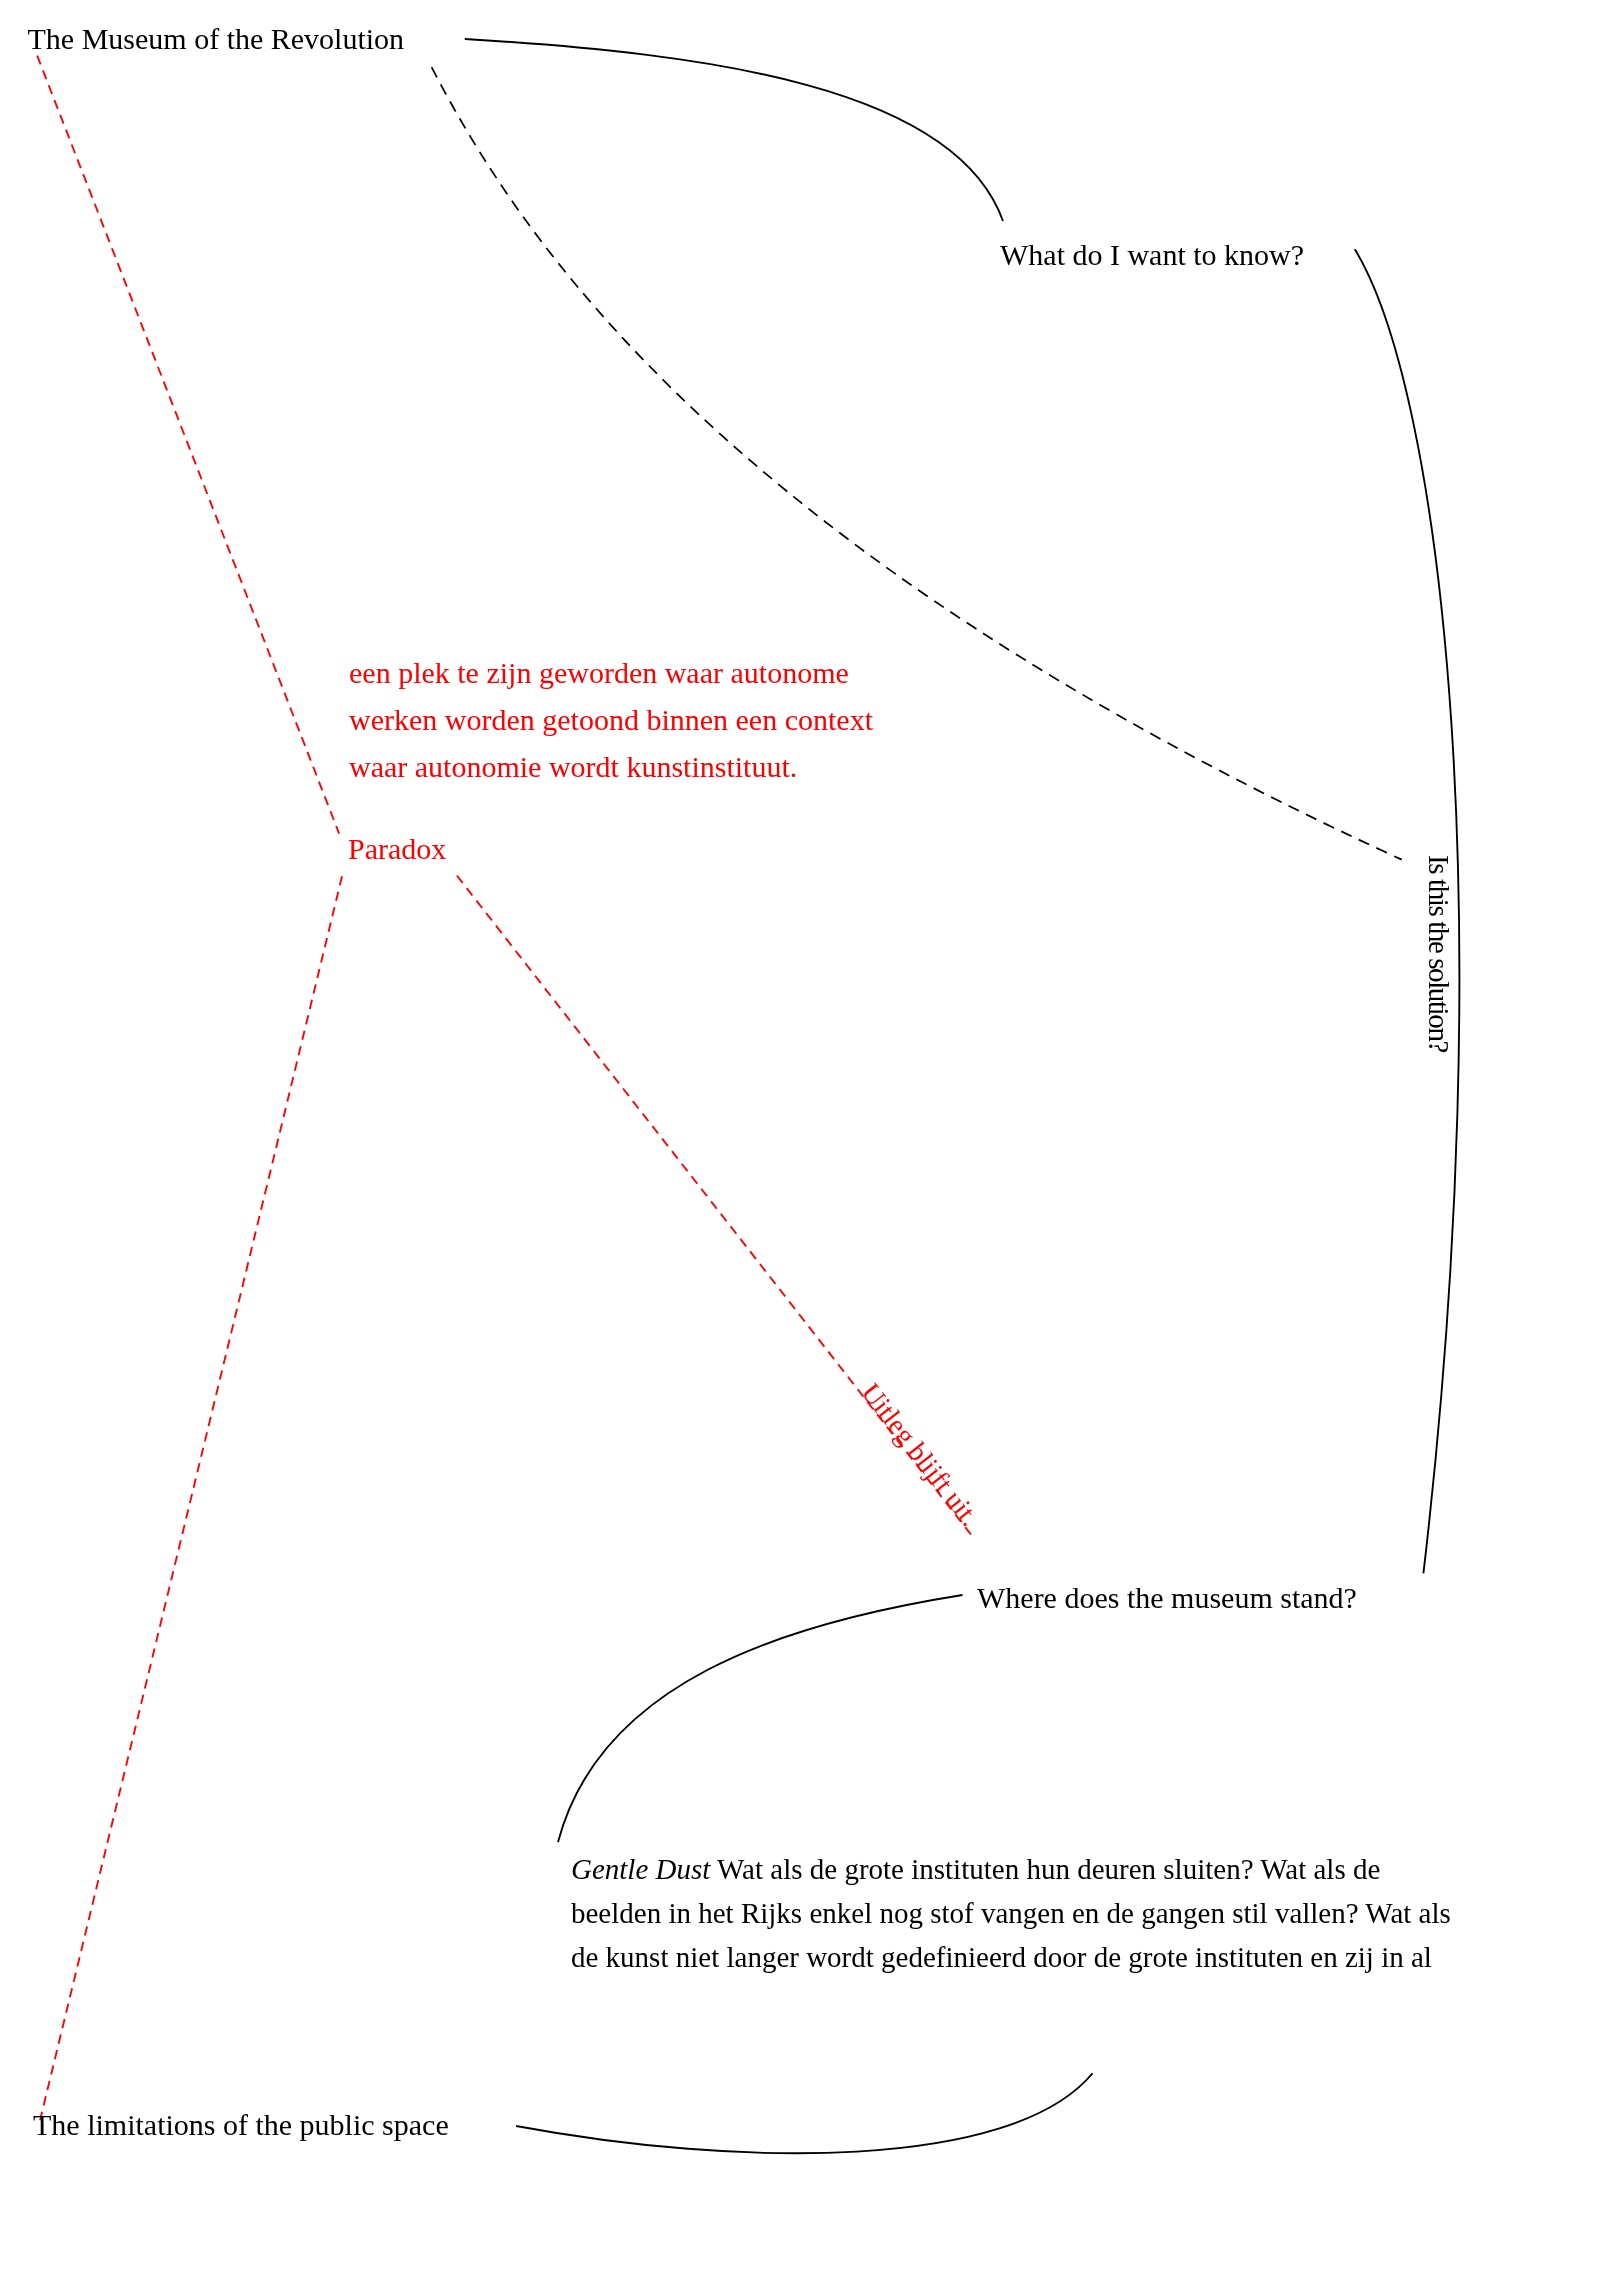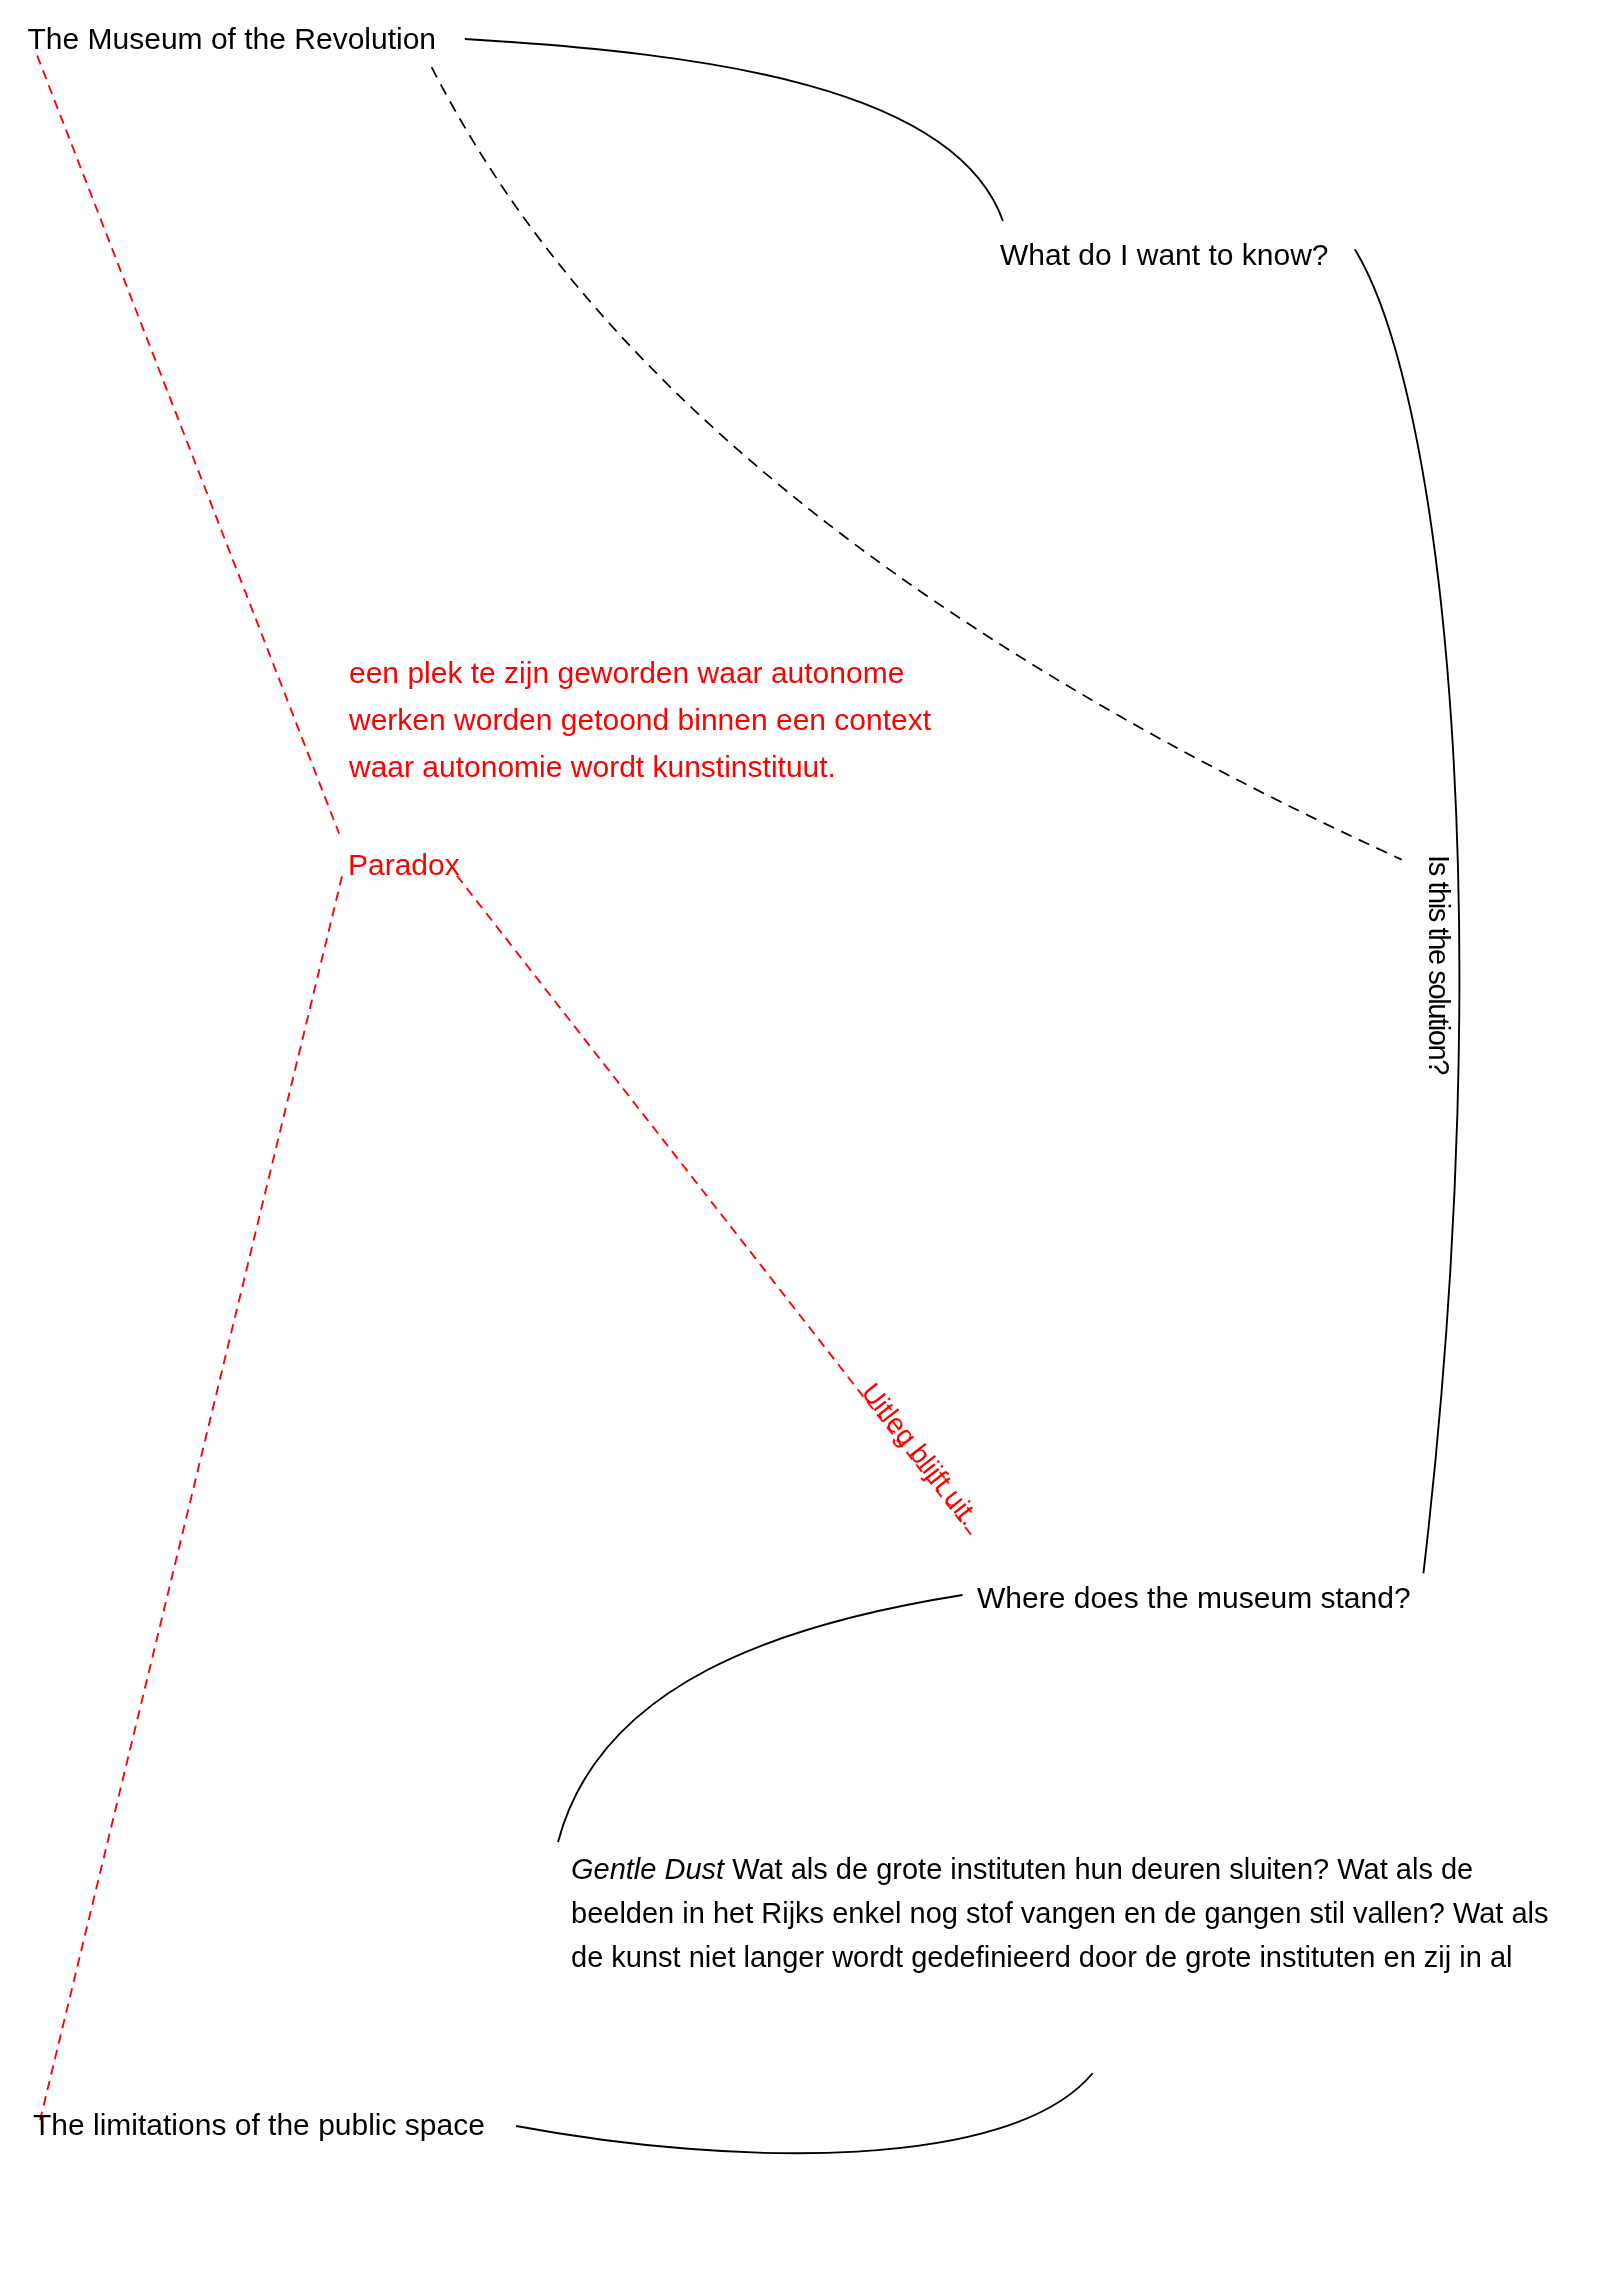--- a/index.html
+++ b/index.html
@@ -6,21 +6,21 @@
     margin: 0;
     padding: 0;
     background: #ffffff;
   }
   .canvas {
     position: relative;
     width: 1613px;
     height: 2295px;
     background: #ffffff;
     overflow: hidden;
-    font-family: Liberation Sans, sans-serif;
+    font-family: Liberation Serif, serif;
     color: #000000;
   }
   .connectors {
     position: absolute;
     left: 0; top: 0;
     width: 1613px;
     height: 2295px;
   }
   .node {
     position: absolute;
@@ -100,21 +100,21 @@
   <div class="node" style="left:27.5px; top:22.4px;">The Museum of the Revolution</div>
 
   <div class="node" style="left:1000px; top:238px;">What do I want to know?</div>
 
   <div class="note-block">
     <div class="note-line">een plek te zijn geworden waar autonome</div>
     <div class="note-line">werken worden getoond binnen een context</div>
     <div class="note-line">waar autonomie wordt kunstinstituut.</div>
   </div>
 
-  <div class="node red paradox" style="left:348px; top:832px;margin-top:16px;">Paradox</div>
+  <div class="node red paradox" style="left:348px; top:832px;">Paradox</div>
 
   <div class="node red uitleg" style="left:880px; top:1377px;">Uitleg blijft uit.</div>
 
   <div class="node solution" style="left:1422px; top:855px;">Is this the solution?</div>
 
   <div class="node" style="left:977px; top:1581px;">Where does the museum stand?</div>
 
   <div class="paragraph">
     <div class="p-line">
       <span class="italic">Gentle Dust</span><span> Wat als de grote instituten hun deuren sluiten? Wat als de</span>

